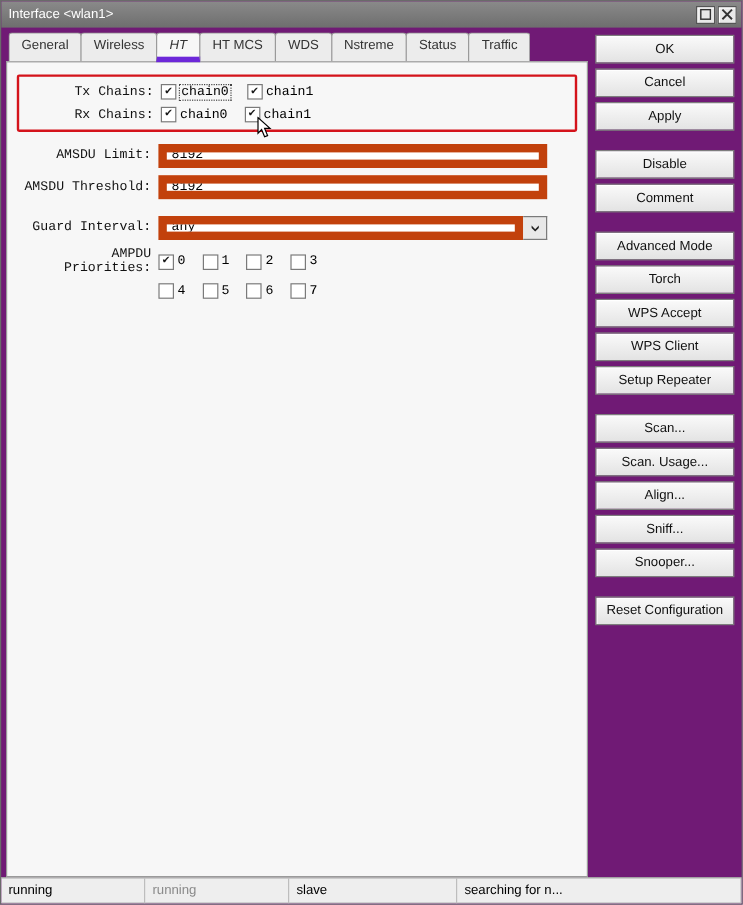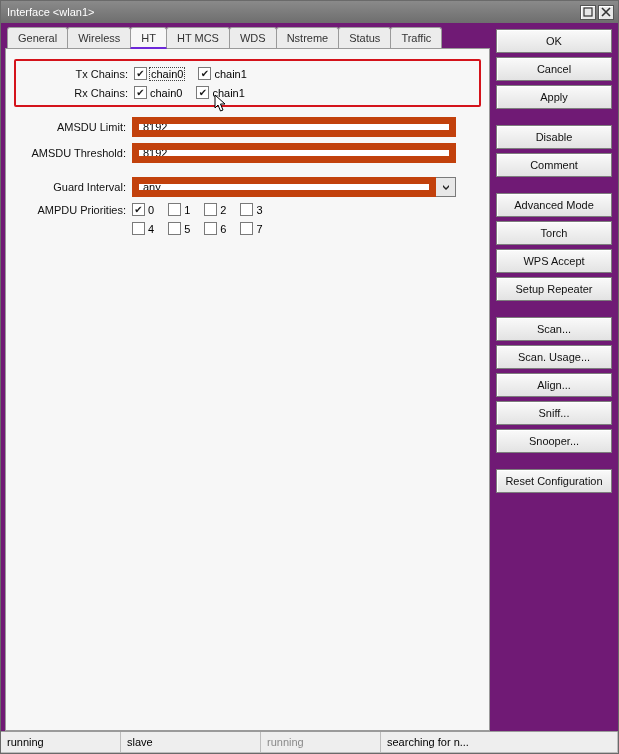--- a/index.html
+++ b/index.html
@@ -71,36 +71,38 @@
     padding: 4px 10px 3px 10px;
     background:#ececec;
     border:1px solid #9a9a9a;
     border-bottom:none;
     margin-right:-1px;
     color:#333;
     border-radius: 3px 3px 0 0;
   }
   .tab.active {
     background:#f7f7f7;
-    border-bottom:2px solid #6d28d9;
+    border-bottom:5px solid #6d28d9;
     position:relative;
     z-index:2;
+    font-style:italic;
   }
   .tab-body {
     flex:1;
     border:1px solid #9a9a9a;
     background:#f7f7f7;
     margin-top:-1px;
     padding:10px 8px;
     position:relative;
   }
   .form-row {
     display:flex;
     align-items:center;
     margin-bottom:6px;
+    font-family:Liberation Mono, monospace;
   }
   .form-label {
     width: 118px;
     text-align:right;
     padding-right:6px;
     color:#111;
   }
   .text-input {
     height: 20px;
     border:7px solid #c2410c;
@@ -293,31 +295,32 @@
       <button class="btn">OK</button>
       <button class="btn">Cancel</button>
       <button class="btn">Apply</button>
       <div class="side-gap"></div>
       <button class="btn">Disable</button>
       <button class="btn">Comment</button>
       <div class="side-gap"></div>
       <button class="btn">Advanced Mode</button>
       <button class="btn">Torch</button>
       <button class="btn">WPS Accept</button>
+      <button class="btn">WPS Client</button>
       <button class="btn">Setup Repeater</button>
       <div class="side-gap"></div>
       <button class="btn">Scan...</button>
       <button class="btn">Scan. Usage...</button>
       <button class="btn">Align...</button>
       <button class="btn">Sniff...</button>
       <button class="btn">Snooper...</button>
       <div class="side-gap"></div>
       <button class="btn">Reset Configuration</button>
     </div>
   </div>
 
   <div class="statusbar">
     <div class="status-cell" style="width:120px">running</div>
+    <div class="status-cell dim" style="width:120px">running</div>
     <div class="status-cell" style="width:140px">slave</div>
-    <div class="status-cell dim" style="width:120px">running</div>
     <div class="status-cell" style="flex:1">searching for n...</div>
   </div>
 </div>
 
 </body></html>

